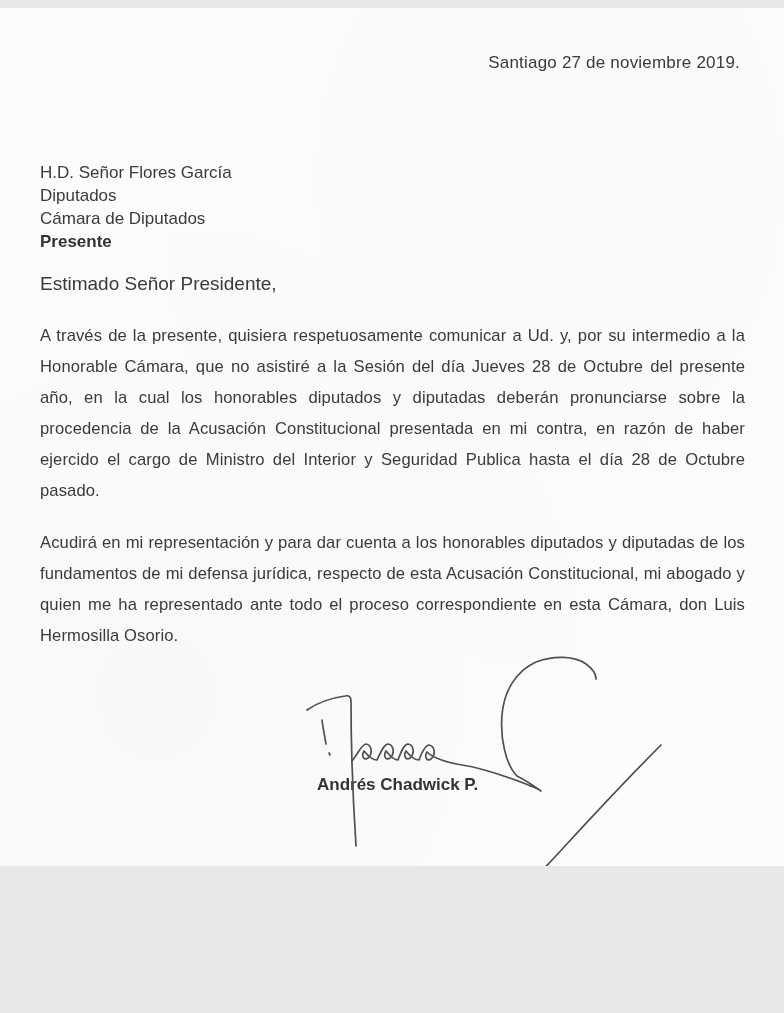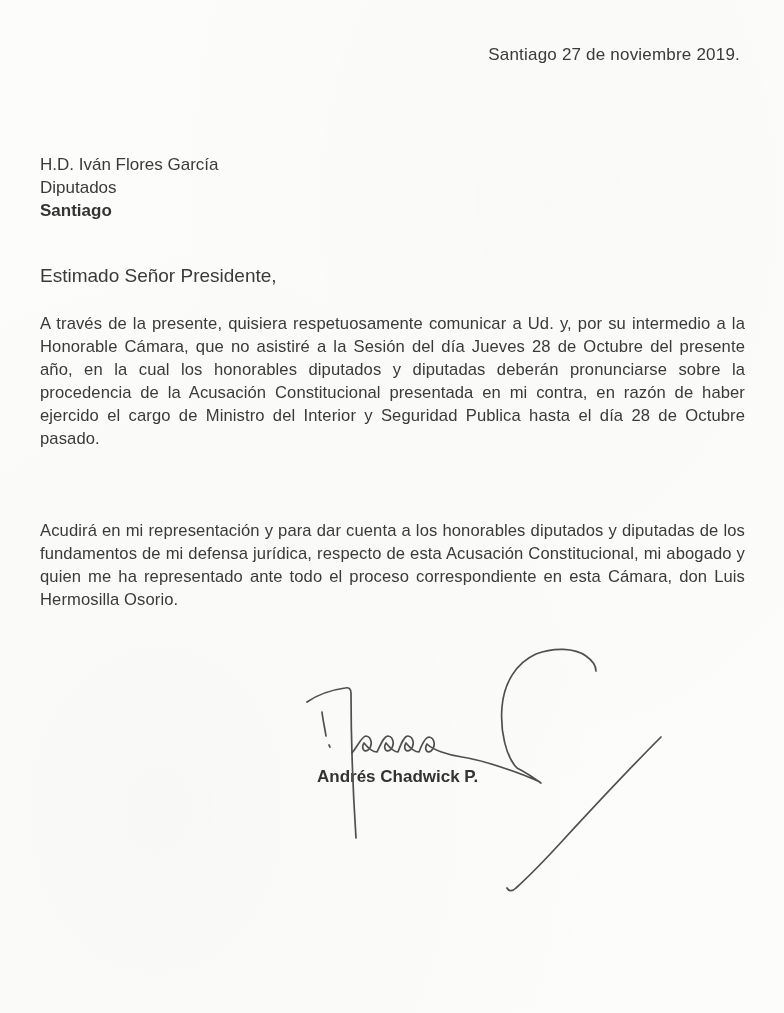--- a/index.html
+++ b/index.html
@@ -1,20 +1,20 @@
 <!DOCTYPE html>
 <html><head>
 <meta charset="utf-8">
 <style>
   html, body { margin: 0; padding: 0; background: #e8e8e8; }
   .page {
     position: relative;
     width: 784px;
-    height: 1013px;
-    margin: 0 auto;
+    height: 858px;
+    margin: 8px auto;
     background:
       radial-gradient(ellipse at 70% 20%, rgba(0,0,0,0.012), transparent 60%),
       radial-gradient(ellipse at 20% 80%, rgba(0,0,0,0.015), transparent 55%),
       #fcfcfa;
     overflow: hidden;
     font-family: "Liberation Sans", "DejaVu Sans", sans-serif;
     color: #3a3a3a;
     -webkit-font-smoothing: antialiased;
   }
   .abs { position: absolute; }
@@ -34,21 +34,21 @@
   .recipient-block .bold-line { font-weight: 700; color: #333; }
   .salutation {
     top: 265px;
     left: 40px;
     font-size: 19px;
   }
   .body-paragraph {
     left: 40px;
     width: 705px;
     font-size: 16.6px;
-    line-height: 23px;
+    line-height: 31px;
     text-align: justify;
     letter-spacing: 0.1px;
     margin: 0;
   }
   .p1 { top: 312px; }
   .p2 { top: 449px; }
   .p3 { top: 519px; }
   .closing {
     top: 662px;
     left: 40px;
@@ -79,23 +79,24 @@
   }
 </style>
 </head>
 <body>
 
 <div class="page">
 
   <div class="abs date-line">Santiago 27 de noviembre 2019.</div>
 
   <div class="abs recipient-block">
-    <div>H.D. Iván Flores García</div>
+    <div>H.D. Señor Flores García</div>
     <div>Diputados</div>
-    <div class="bold-line">Santiago</div>
+    <div>Cámara de Diputados</div>
+    <div class="bold-line">Presente</div>
   </div>
 
   <div class="abs salutation">Estimado Señor Presidente,</div>
 
   <p class="abs body-paragraph p1">A través de la presente, quisiera respetuosamente comunicar a Ud. y, por su intermedio a la Honorable Cámara, que no asistiré a la Sesión del día Jueves 28 de Octubre del presente año, en la cual los honorables diputados y diputadas deberán pronunciarse sobre la procedencia de la Acusación Constitucional presentada en mi contra, en razón de haber ejercido el cargo de Ministro del Interior y Seguridad Publica hasta el día 28 de Octubre pasado.</p>
 
 
   <p class="abs body-paragraph p3">Acudirá en mi representación y para dar cuenta a los honorables diputados y diputadas de los fundamentos de mi defensa jurídica, respecto de esta Acusación Constitucional, mi abogado y quien me ha representado ante todo el proceso correspondiente en esta Cámara, don Luis Hermosilla Osorio.</p>
 
 

